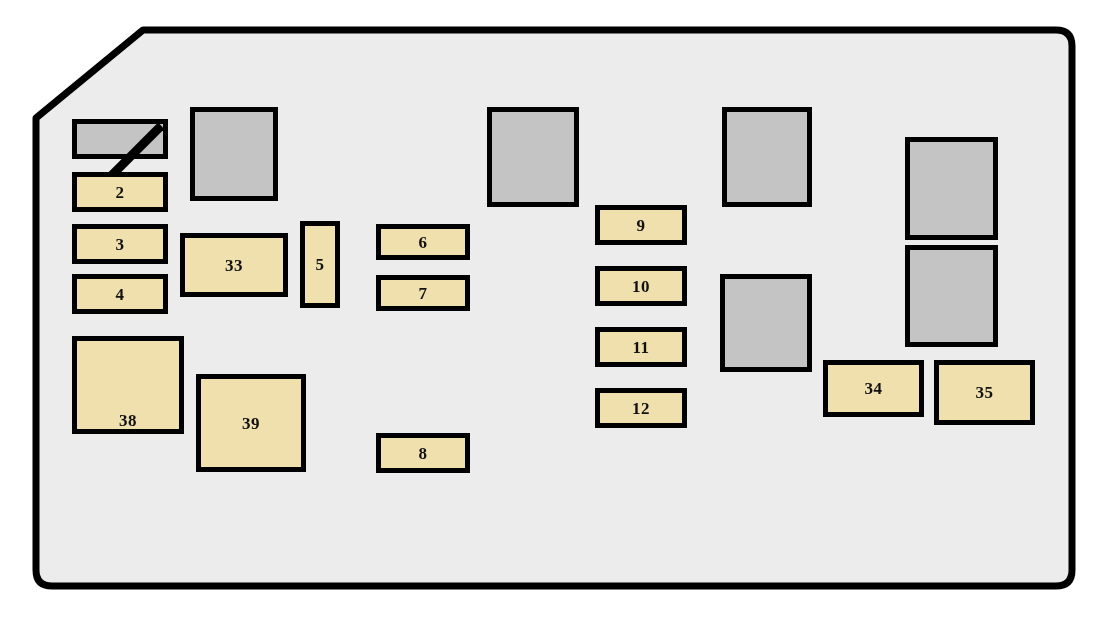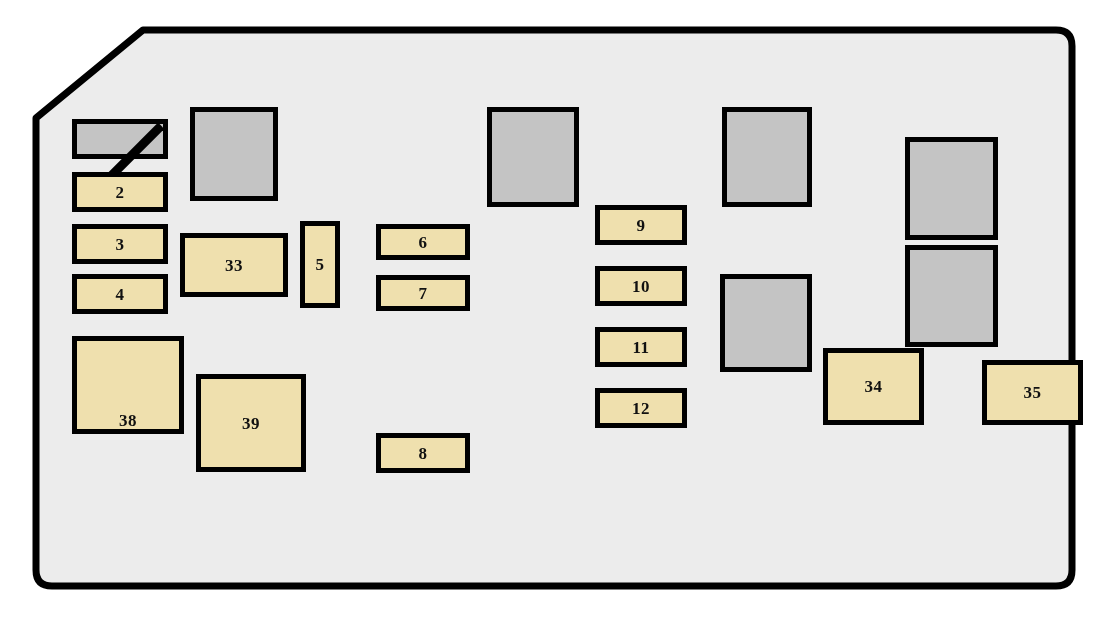--- a/index.html
+++ b/index.html
@@ -136,21 +136,21 @@
       </div>
       <div class="box relay" style="left: 720px; top: 274px; width: 92px; height: 98px;">
         <span class="lbl"></span>
       </div>
       <div class="box relay" style="left: 905px; top: 137px; width: 93px; height: 103px;">
         <span class="lbl"></span>
       </div>
       <div class="box relay" style="left: 905px; top: 245px; width: 93px; height: 102px;">
         <span class="lbl"></span>
       </div>
-      <div class="box fuse big" style="left: 823px; top: 348px; width: 101px; height: 77px;">
+      <div class="box fuse big" style="left: 823px; top: 360px; width: 101px; height: 57px;">
         <span class="lbl">34</span>
       </div>
-      <div class="box fuse big" style="left: 982px; top: 360px; width: 101px; height: 65px;">
+      <div class="box fuse big" style="left: 934px; top: 360px; width: 101px; height: 65px;">
         <span class="lbl">35</span>
       </div>
     </div>
 
 </div>
 
 </body></html>

